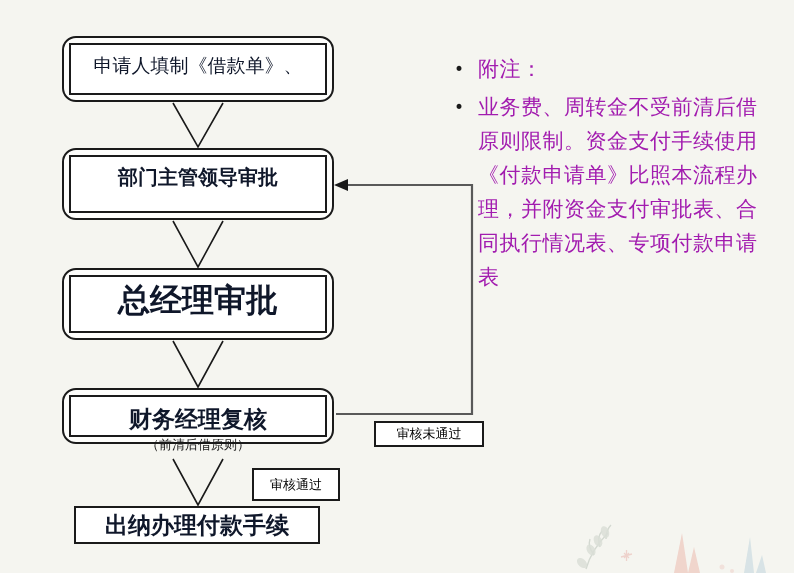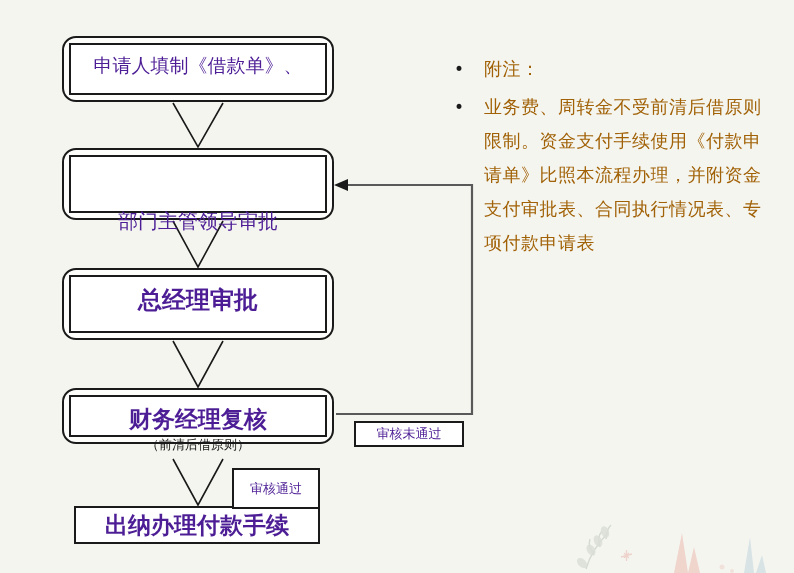--- a/index.html
+++ b/index.html
@@ -49,32 +49,31 @@
   }
   .node.plain .node-inner {
     border: 2px solid #1a1a1a;
     justify-content: center;
     padding-top: 0;
   }
 
   .line1 {
     font-size: 19px;
     line-height: 28px;
-    color: #4c1d95;
+    color: #0f172a;
     text-align: center;
     white-space: nowrap;
   }
   .line1.bold {
-    font-weight: normal;
+    font-weight: bold;
     font-size: 20px;
-    margin-top: 44px;
   }
   .line1.big {
     font-weight: bold;
-    font-size: 24px;
+    font-size: 32px;
     line-height: 34px;
     text-align: right;
   }
   .line1.xbig {
     font-weight: bold;
     font-size: 23px;
     line-height: 32px;
   }
   .line2 {
     font-size: 13px;
@@ -87,22 +86,23 @@
   
   .label-box {
     position: absolute;
     box-sizing: border-box;
     border: 2px solid #1a1a1a;
     background: #ffffff;
     display: flex;
     align-items: center;
     justify-content: center;
     font-size: 13px;
-    color: #4c1d95;
+    color: #000000;
     white-space: nowrap;
+    margin-left: 20px;
   }
 
   
   #wires {
     position: absolute;
     left: 0;
     top: 0;
     width: 794px;
     height: 573px;
     pointer-events: none;
@@ -124,25 +124,24 @@
     width: 30px;
     flex: 0 0 30px;
     font-size: 17px;
     line-height: 34px;
     color: #1a1a1a;
     text-align: left;
     padding-left: 6px;
     box-sizing: border-box;
   }
   .note-text {
-    font-size: 18px;
+    font-size: 21px;
     line-height: 34px;
-    color: #a16207;
+    color: #a21caf;
     letter-spacing: 0.5px;
-    margin-left: 6px;
   }
 
   
   #decor {
     position: absolute;
     right: 0;
     bottom: 0;
     width: 240px;
     height: 70px;
     pointer-events: none;
@@ -196,21 +195,21 @@
   <div class="node plain" style="left:74px; top:506px; width:246px; height:38px;">
     <div class="node-inner">
       <div class="line1 xbig">出纳办理付款手续</div>
     </div>
   </div>
 
   <div class="label-box" style="left:354px; top:421px; width:110px; height:26px;">
     <span>审核未通过</span>
   </div>
 
-  <div class="label-box" style="left:232px; top:468px; width:88px; height:41px;">
+  <div class="label-box" style="left:232px; top:468px; width:88px; height:33px;">
     <span>审核通过</span>
   </div>
 
   <div id="notes">
     <div class="note-item">
       <div class="note-bullet">•</div>
       <div class="note-text">附注：</div>
     </div>
     <div class="note-item">
       <div class="note-bullet">•</div>

